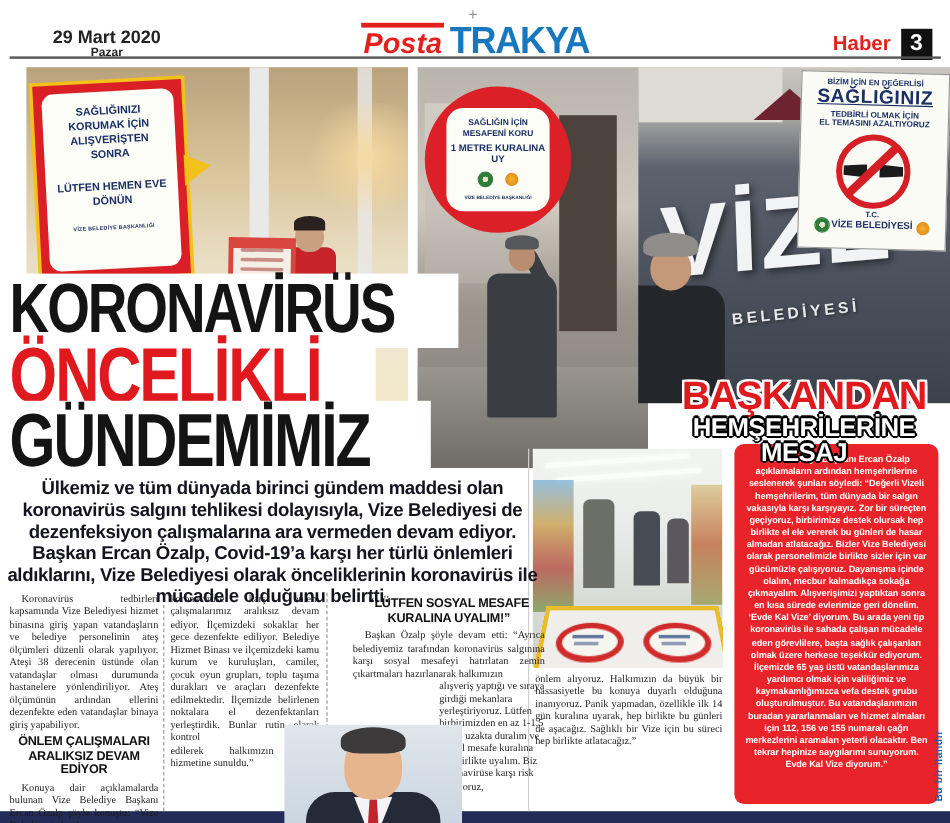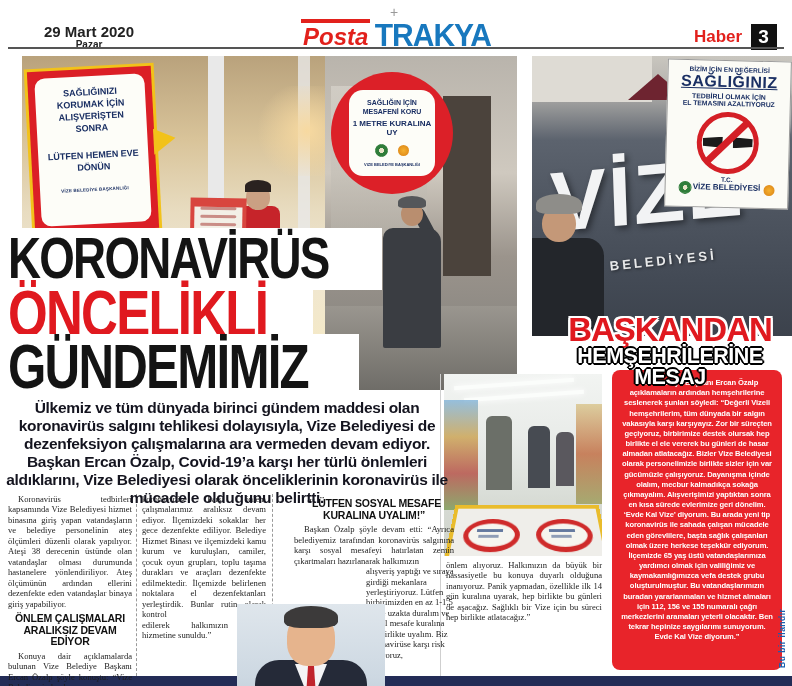--- a/index.html
+++ b/index.html
@@ -41,21 +41,21 @@
   .bigsign .inner{background:#fdfdf8;width:100%;height:100%;box-sizing:border-box;
       border-radius:10px;text-align:center;padding-top:10px;color:#1a2f63;font-weight:900;}
   .bigsign .inner .ln{font-size:9px;line-height:1.35;}
   .bigsign .inner .gap{height:14px;}
   .bigsign .inner .ft{font-size:4.5px;margin-top:14px;letter-spacing:.2px;}
   .bigsign .tail{position:absolute;right:-18px;top:66px;width:0;height:0;
       border-top:10px solid transparent;border-bottom:16px solid transparent;border-left:22px solid #f2c21a;}
   .minisign{left:168px;top:142px;width:56px;height:76px;background:#d8463f;padding:4px;box-sizing:border-box;transform:rotate(1deg);}
   .minisign .in{background:#f3efe6;width:100%;height:100%;}
   .minisign .blur{height:3px;background:#a73c36;margin:5px 6px 0 6px;opacity:.55;border-radius:2px;}
-  .photo-center{left:325px;top:56px;width:192px;height:334px;
+  .photo-center{left:348px;top:56px;width:192px;height:334px;
       background:linear-gradient(180deg,#b9b4ac 0%,#cfc9bf 35%,#9b948c 60%,#8e8a84 78%,#777671 100%);}
   .pc-door{position:absolute;left:118px;top:40px;width:48px;height:180px;background:#4b433c;}
   .pc-win{position:absolute;left:6px;top:30px;width:96px;height:150px;background:linear-gradient(180deg,#d8d4cc,#b6b1a8);opacity:.7;}
   .pc-man-coat{position:absolute;left:58px;top:172px;width:58px;height:120px;background:#3a3d42;border-radius:10px 14px 2px 2px;}
   .pc-man-arm{position:absolute;left:96px;top:150px;width:12px;height:46px;background:#3a3d42;transform:rotate(-28deg);border-radius:6px;}
   .pc-man-head{position:absolute;left:76px;top:146px;width:22px;height:24px;background:#b98e6f;border-radius:50%;}
   .pc-man-cap{position:absolute;left:73px;top:140px;width:28px;height:12px;background:#55575a;border-radius:50% 50% 20% 20%;}
   .pc-side{position:absolute;left:0;top:250px;width:192px;height:84px;background:linear-gradient(180deg,#9a968f,#6f6d68);}
   .circlesign{position:absolute;left:6px;top:16px;width:122px;height:122px;border-radius:50%;
       background:#dc2028;display:flex;align-items:center;justify-content:center;z-index:3;}

